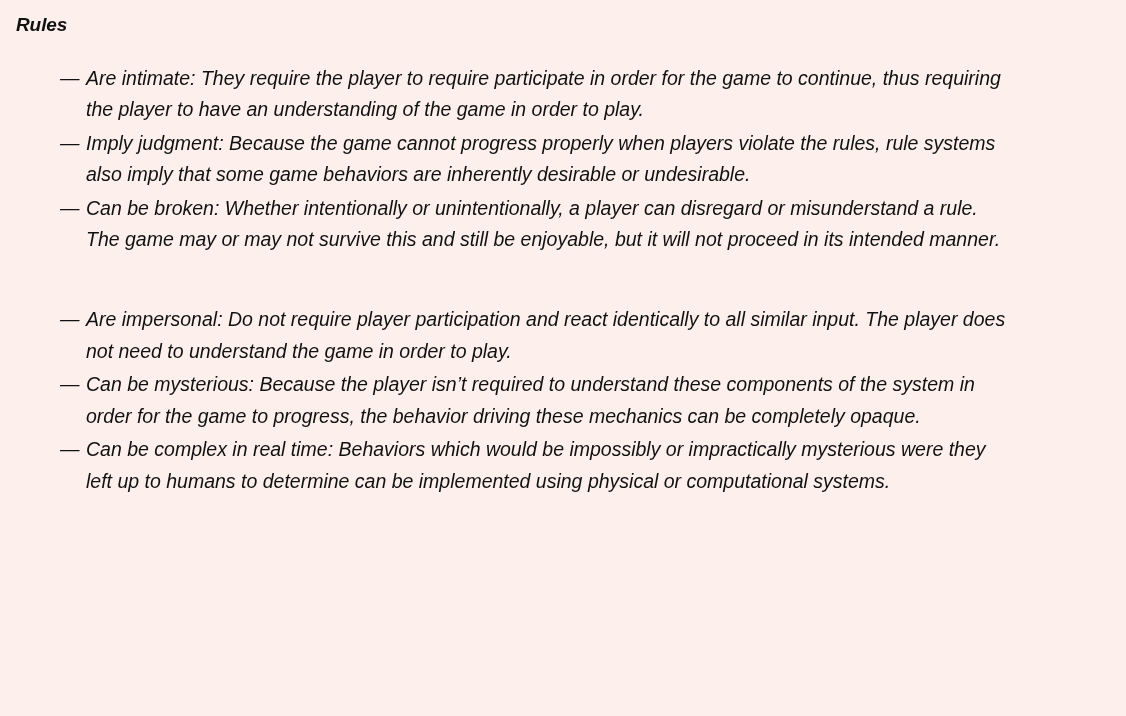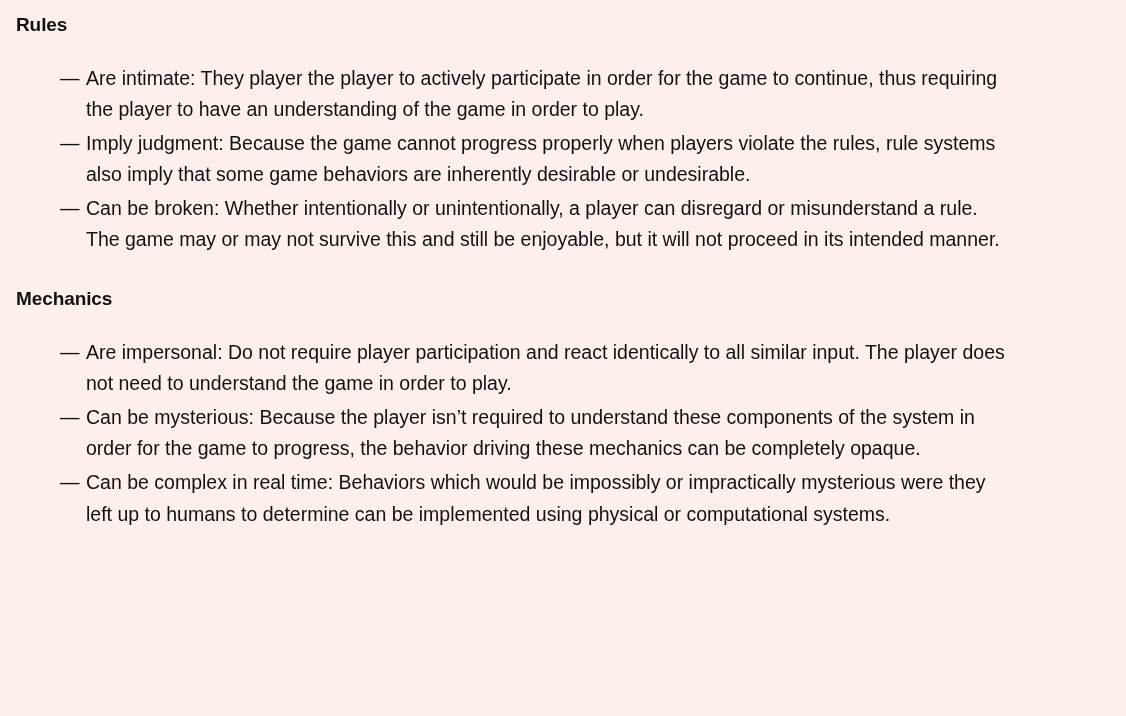--- a/index.html
+++ b/index.html
@@ -11,20 +11,21 @@
     height: 716px;
     background: #fdf0ec;
     font-family: "Liberation Sans", sans-serif;
     color: #111111;
     overflow: hidden;
   }
   .page {
     padding: 12px 16px 0 16px;
     box-sizing: border-box;
     width: 1040px;
+    font-style: italic;
   }
   .section-heading {
     font-size: 19px;
     font-weight: bold;
     line-height: 1.4;
     margin: 0 0 6px 0;
     letter-spacing: -0.1px;
   }
   .section + .section {
     margin-top: 30px;
@@ -60,35 +61,34 @@
 <body style="background: rgb(253, 240, 236); color: rgb(17, 17, 17);">
 
 <div class="page">
 
   <section class="section">
     <h2 class="section-heading">Rules</h2>
     <div class="spacer-top"></div>
     <ul class="bullet-list">
       <li class="bullet-item">
         <span class="bullet-marker">—</span>
-        <span class="bullet-text">Are intimate: They player the player to actively participate in order for the game to continue, thus requiring the player to have an understanding of the game in order to play.</span>
+        <span class="bullet-text">Are intimate: They require the player to require participate in order for the game to continue, thus requiring the player to have an understanding of the game in order to play.</span>
       </li>
       <li class="bullet-item">
         <span class="bullet-marker">—</span>
         <span class="bullet-text">Imply judgment: Because the game cannot progress properly when players violate the rules, rule systems also imply that some game behaviors are inherently desirable or undesirable.</span>
       </li>
       <li class="bullet-item">
         <span class="bullet-marker">—</span>
         <span class="bullet-text">Can be broken: Whether intentionally or unintentionally, a player can disregard or misunderstand a rule. The game may or may not survive this and still be enjoyable, but it will not proceed in its intended manner.</span>
       </li>
     </ul>
   </section>
 
   <section class="section">
-    <h2 class="section-heading">Mechanics</h2>
     <div class="spacer-top"></div>
     <ul class="bullet-list">
       <li class="bullet-item">
         <span class="bullet-marker">—</span>
         <span class="bullet-text">Are impersonal: Do not require player participation and react identically to all similar input. The player does not need to understand the game in order to play.</span>
       </li>
       <li class="bullet-item">
         <span class="bullet-marker">—</span>
         <span class="bullet-text">Can be mysterious: Because the player isn’t required to understand these components of the system in order for the game to progress, the behavior driving these mechanics can be completely opaque.</span>
       </li>

